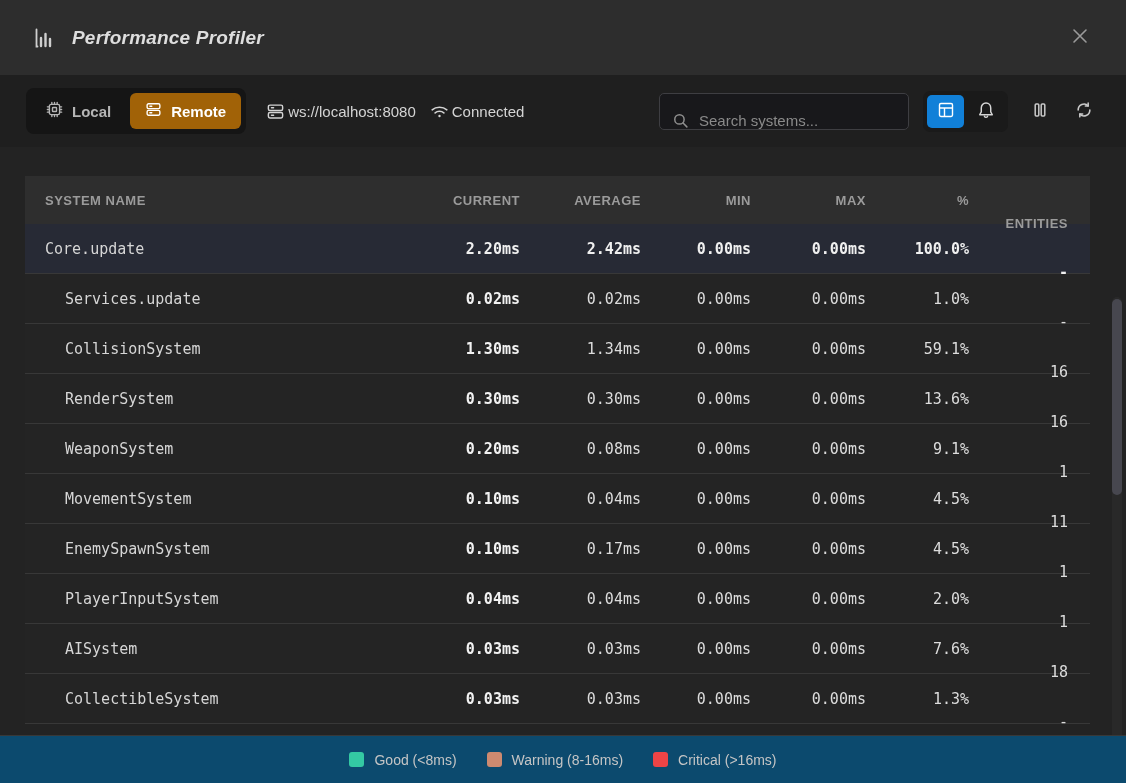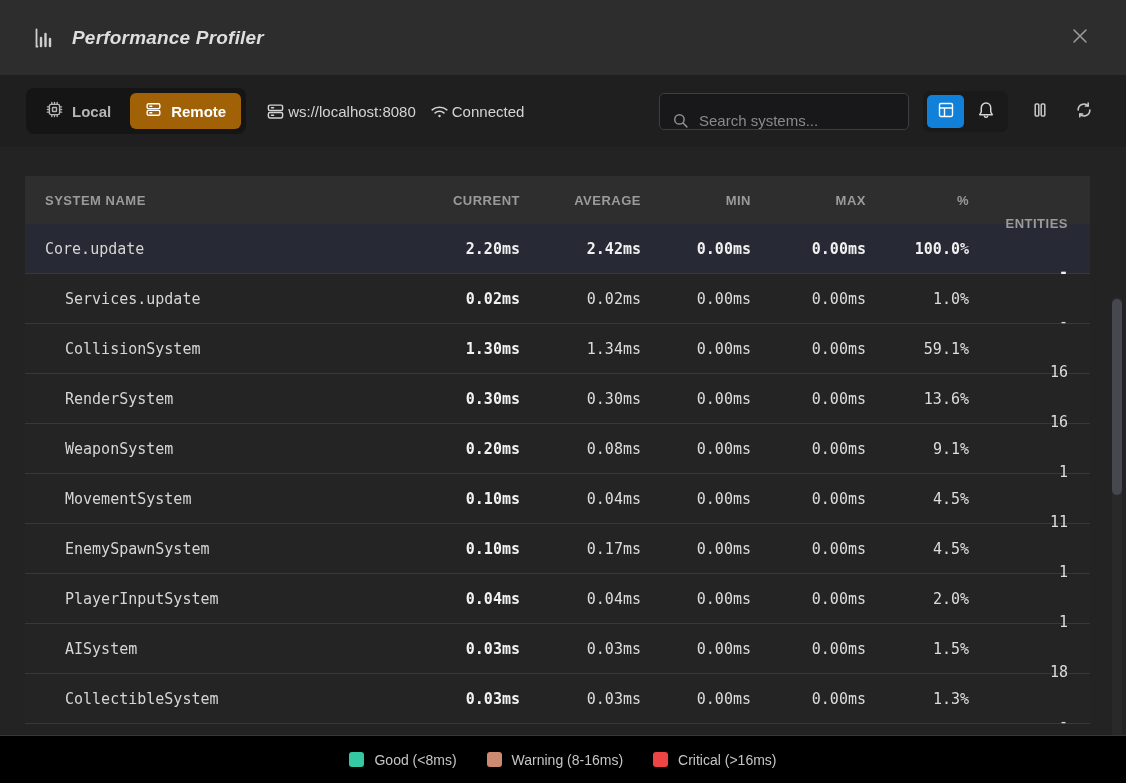--- a/index.html
+++ b/index.html
@@ -103,21 +103,21 @@
     position:absolute; right:4px; top:150px; width:10px; height:583px;
     background:rgba(255,255,255,0.03); border-radius:5px;
   }
   .scroll-thumb{
     position:absolute; top:2px; left:0; width:10px; height:196px;
     background:#47474f; border-radius:5px; cursor:grab;
   }
   
   .footer{
     position:absolute; left:0; bottom:0; width:1126px; height:48px;
-    background:#000000; border-top:1px solid #383838;
+    background:#0c4a6e; border-top:1px solid #383838;
     display:flex; align-items:center; justify-content:center; gap:30px;
   }
   .legend-item{ display:flex; align-items:center; gap:10px; }
   .legend-swatch{ width:15px; height:15px; border-radius:3px; }
   .legend-label{ color:#c5c5c5; font-size:14px; }
 </style>
 </head>
 <body>
 
 <div class="win-header">
@@ -317,21 +317,21 @@
           <div class="td col-max num">0.00ms</div>
           <div class="td col-pct num">2.0%</div>
           <div class="td col-entities num">1</div>
         </div>
         <div class="trow child">
           <div class="td col-name">AISystem</div>
           <div class="td col-current num current">0.03ms</div>
           <div class="td col-average num">0.03ms</div>
           <div class="td col-min num">0.00ms</div>
           <div class="td col-max num">0.00ms</div>
-          <div class="td col-pct num">1.5%</div>
+          <div class="td col-pct num">7.6%</div>
           <div class="td col-entities num">18</div>
         </div>
         <div class="trow child">
           <div class="td col-name">CollectibleSystem</div>
           <div class="td col-current num current">0.03ms</div>
           <div class="td col-average num">0.03ms</div>
           <div class="td col-min num">0.00ms</div>
           <div class="td col-max num">0.00ms</div>
           <div class="td col-pct num">1.3%</div>
           <div class="td col-entities num">-</div>

